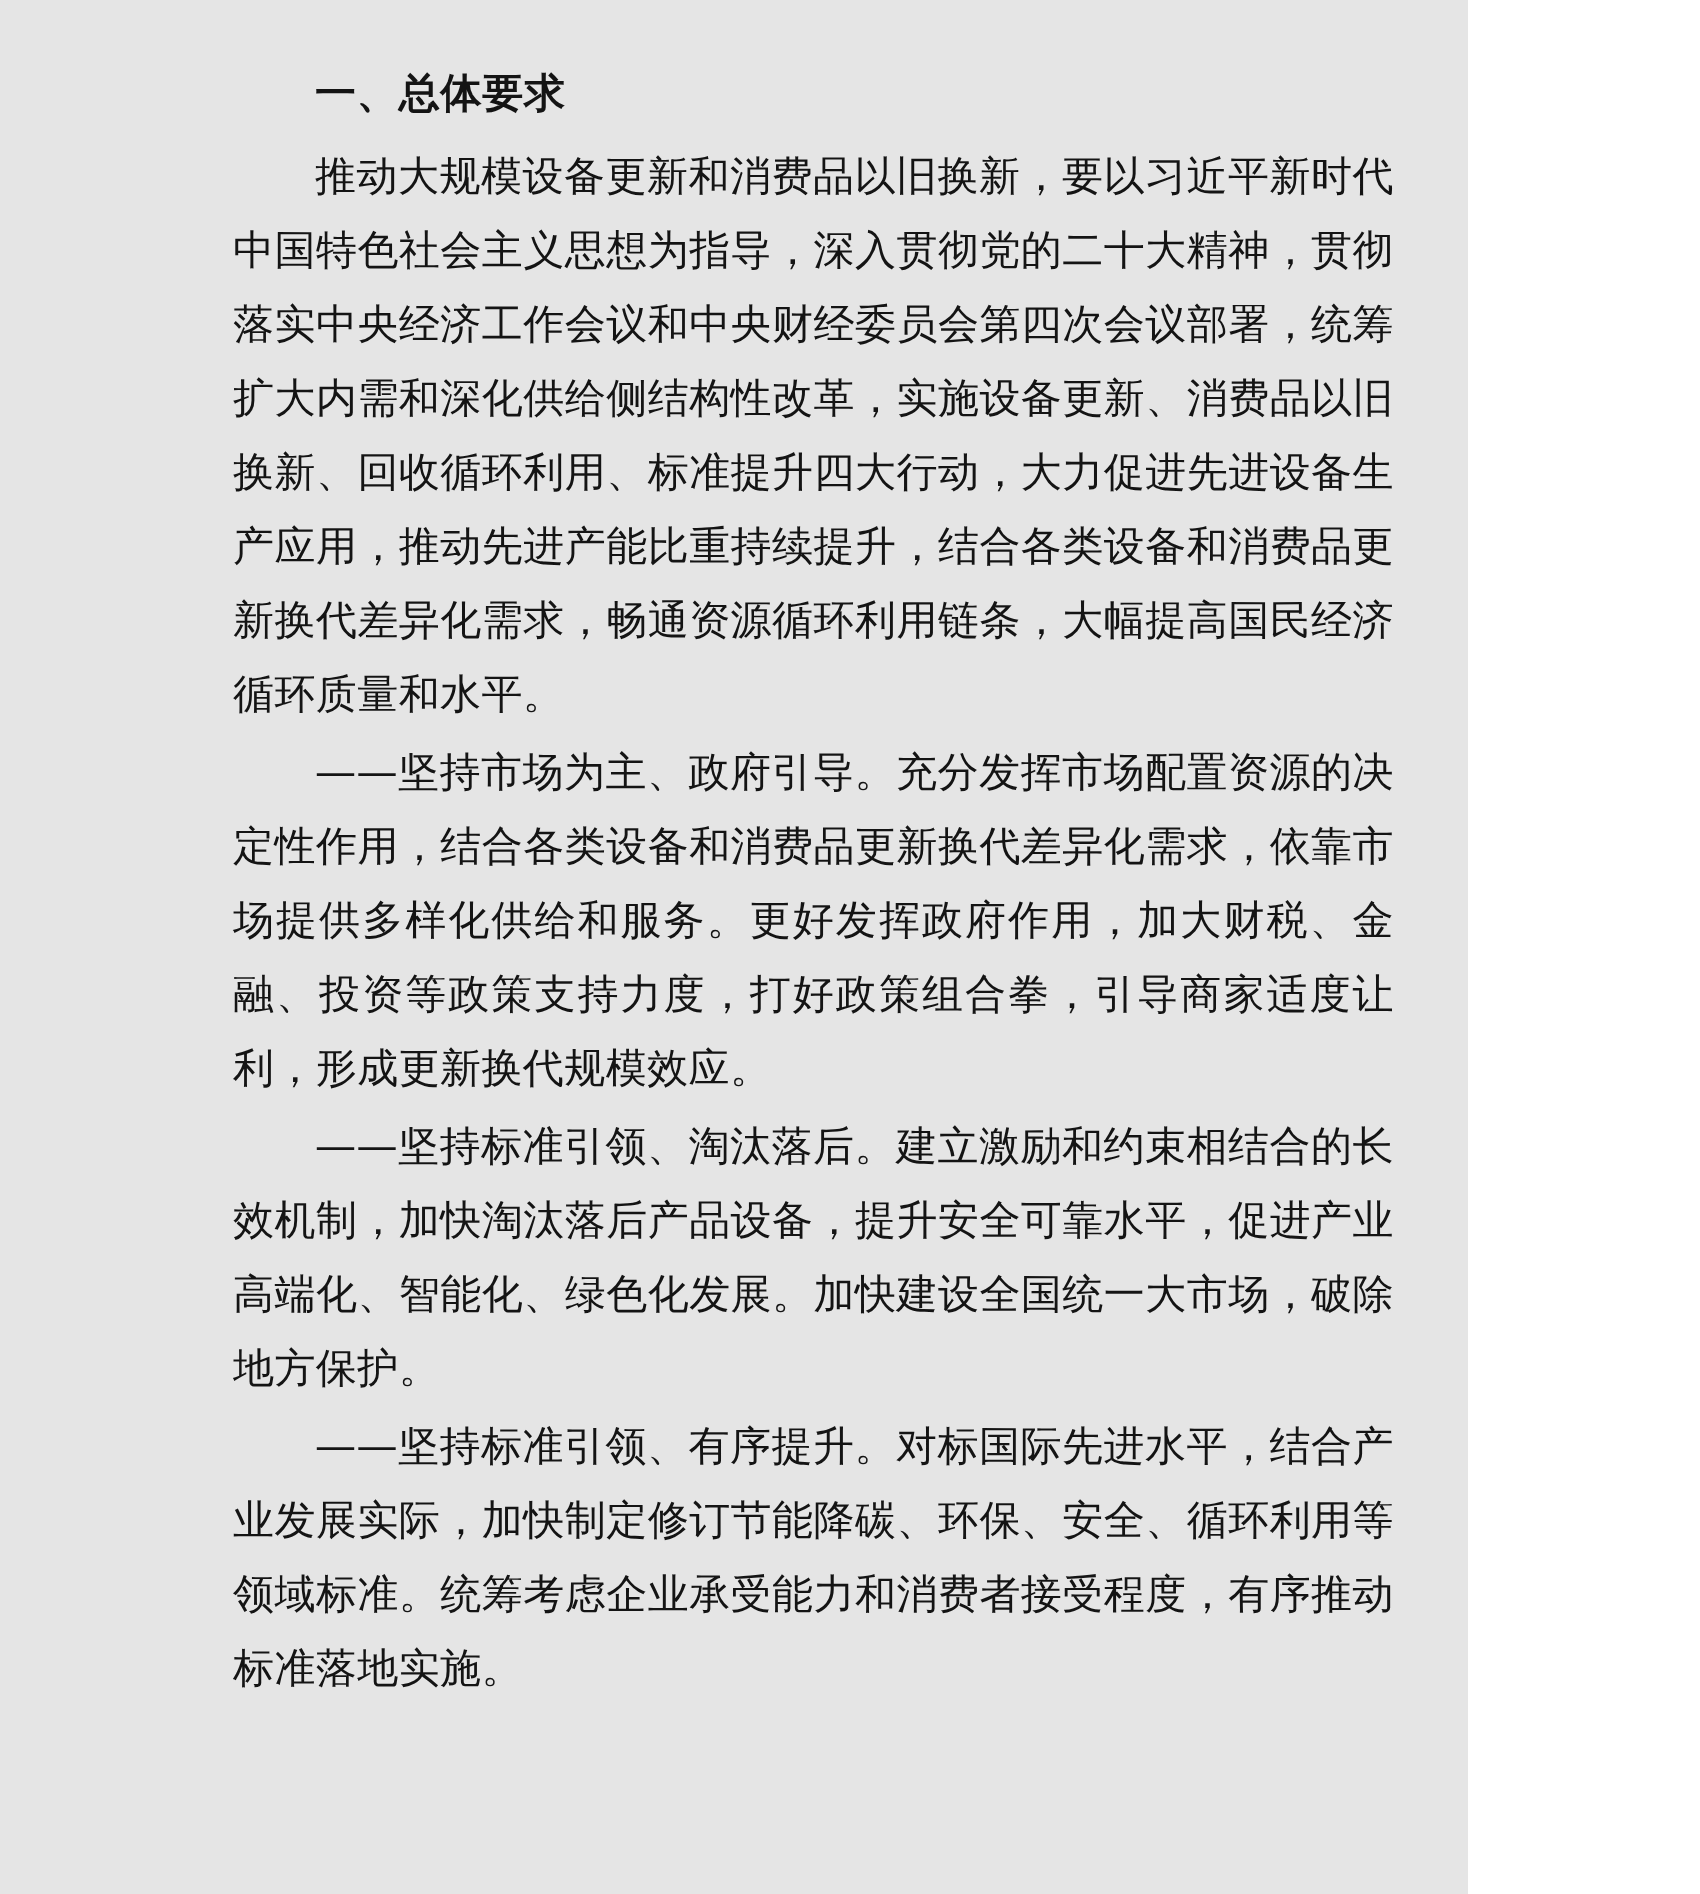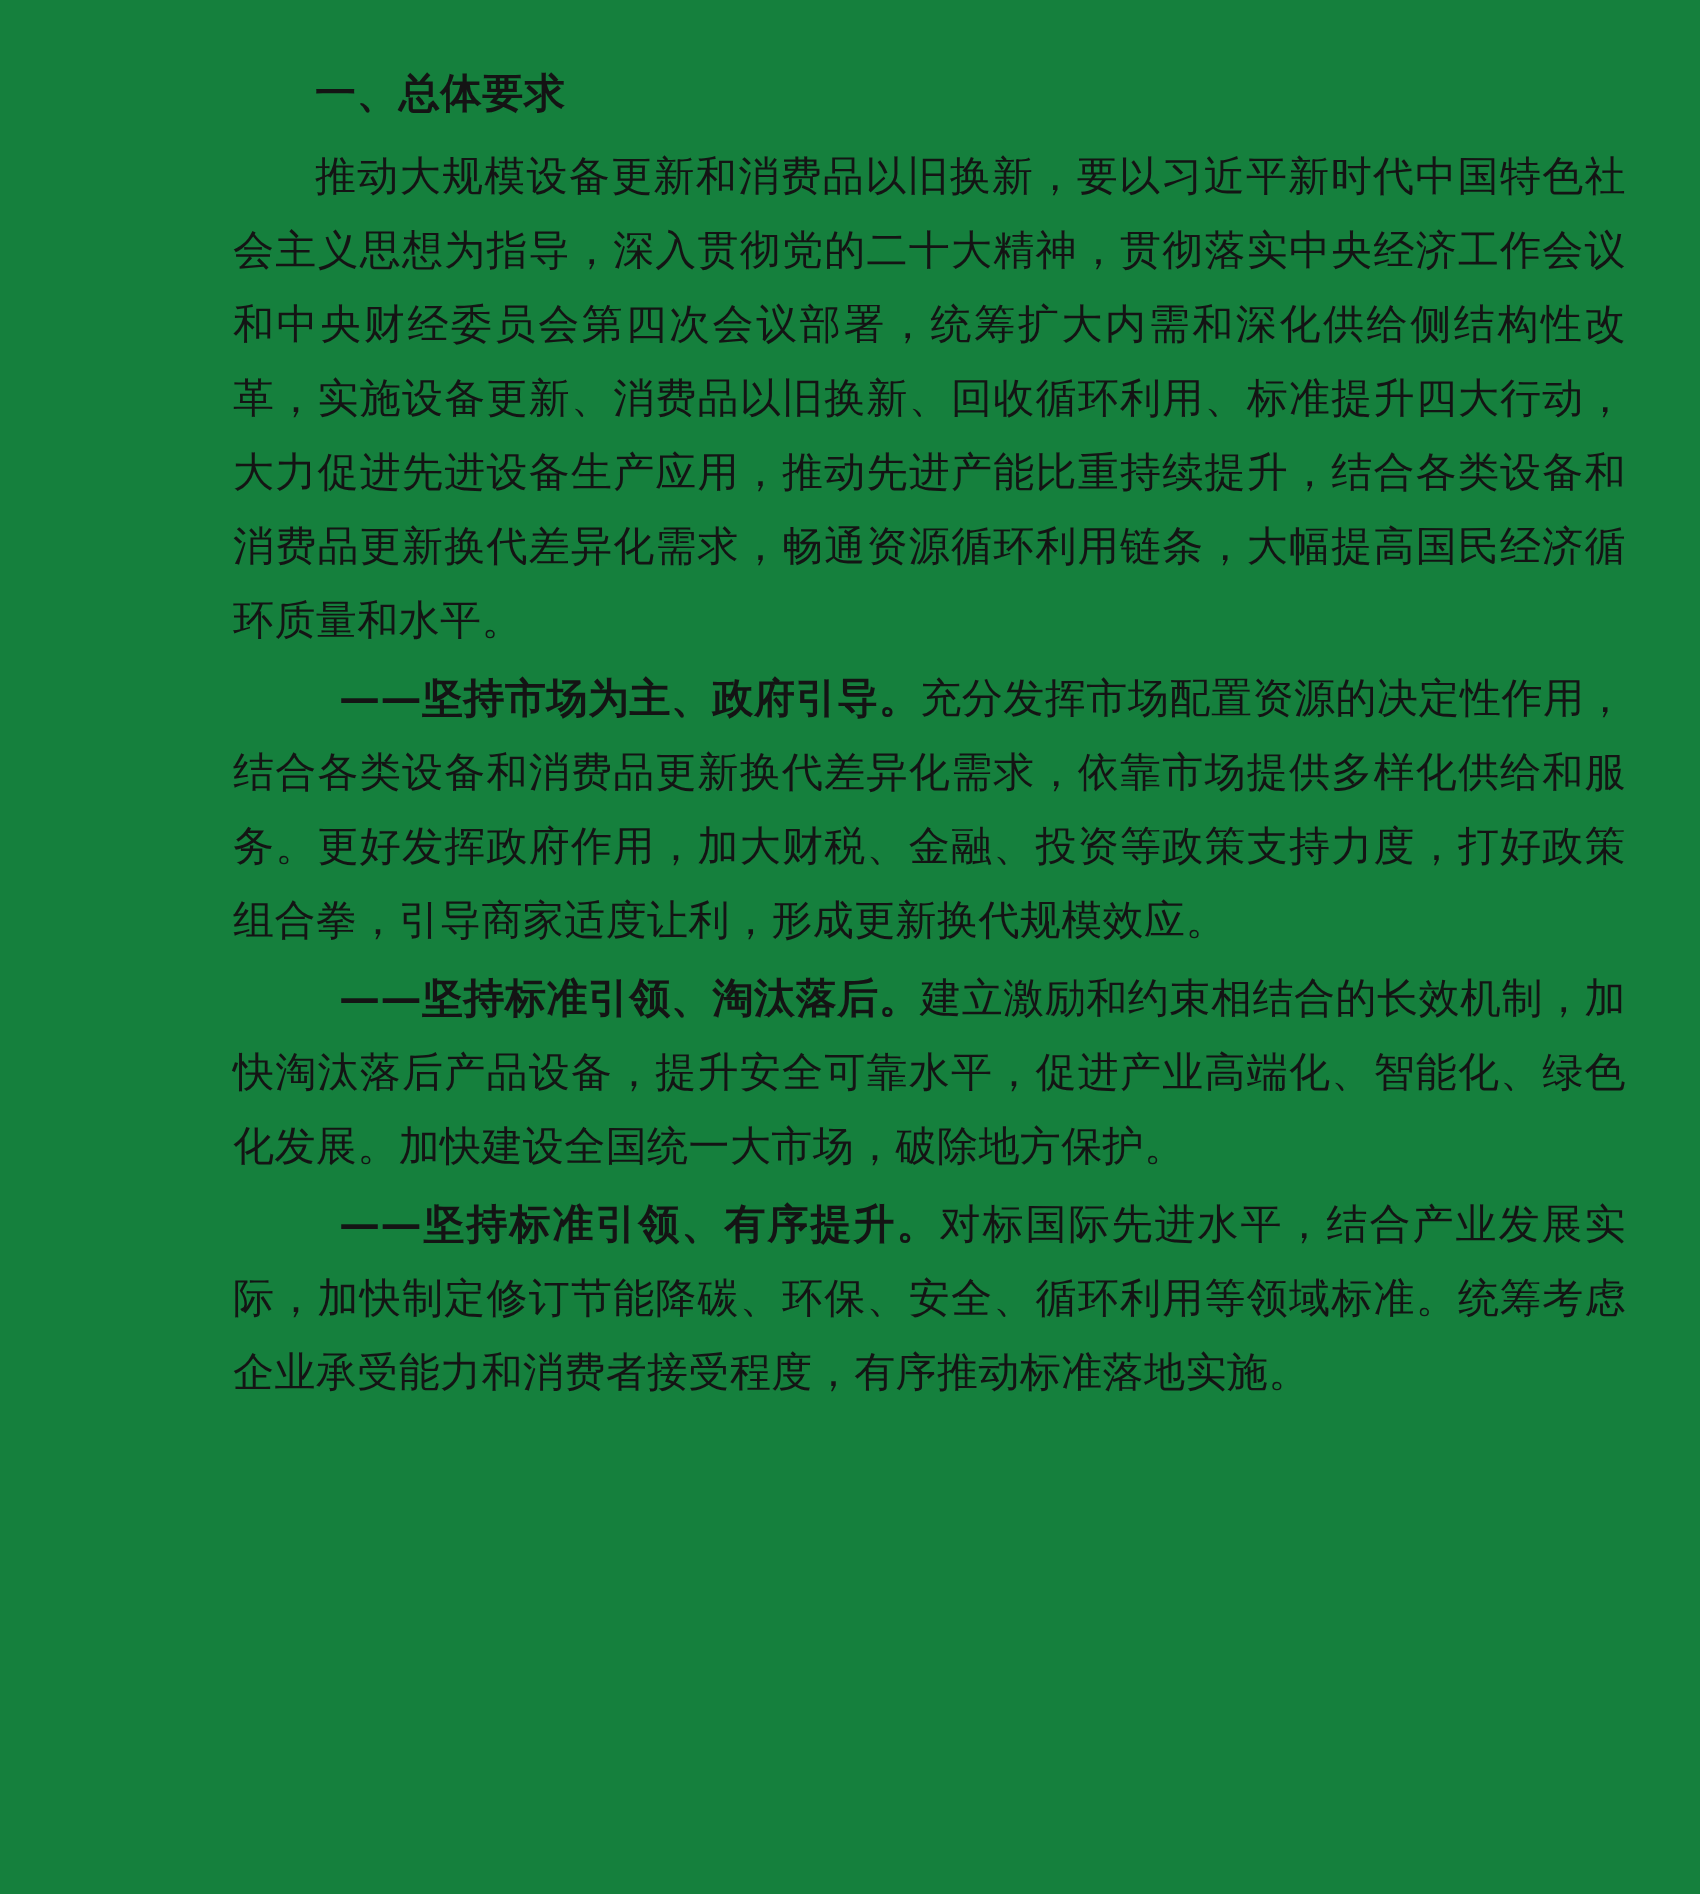--- a/index.html
+++ b/index.html
@@ -8,25 +8,25 @@
     background: #ffffff;
   }
   body {
     width: 1700px;
     height: 1894px;
     font-family: "DejaVu Serif", "Liberation Serif", serif;
     color: #1a1a1a;
     overflow: hidden;
   }
   .page {
-    width: 1700px;
+    width: 1468px;
     height: 1894px;
     box-sizing: border-box;
     padding: 66px 74px 0 233px;
-    background: #15803d;
+    background: #e5e5e5;
   }
   .doc-heading {
     font-size: 41px;
     line-height: 1.35;
     font-weight: 700;
     letter-spacing: 0.02em;
     margin: 0 0 18px 0;
     text-indent: 2em;
     color: #141414;
   }
@@ -37,22 +37,21 @@
     text-indent: 2em;
     text-align: justify;
     text-justify: inter-ideograph;
     letter-spacing: 0.01em;
     color: #141414;
   }
   .doc-para.dash-para {
     text-indent: 2em;
   }
   .dash-lead {
-    font-weight: 700;
-    margin-left: 24px;
+    font-weight: 400;
   }
 </style>
 </head>
 <body>
 
 <div class="page">
 
   <h1 class="doc-heading">一、总体要求</h1>
 
   <p class="doc-para">推动大规模设备更新和消费品以旧换新，要以习近平新时代中国特色社会主义思想为指导，深入贯彻党的二十大精神，贯彻落实中央经济工作会议和中央财经委员会第四次会议部署，统筹扩大内需和深化供给侧结构性改革，实施设备更新、消费品以旧换新、回收循环利用、标准提升四大行动，大力促进先进设备生产应用，推动先进产能比重持续提升，结合各类设备和消费品更新换代差异化需求，畅通资源循环利用链条，大幅提高国民经济循环质量和水平。</p>

